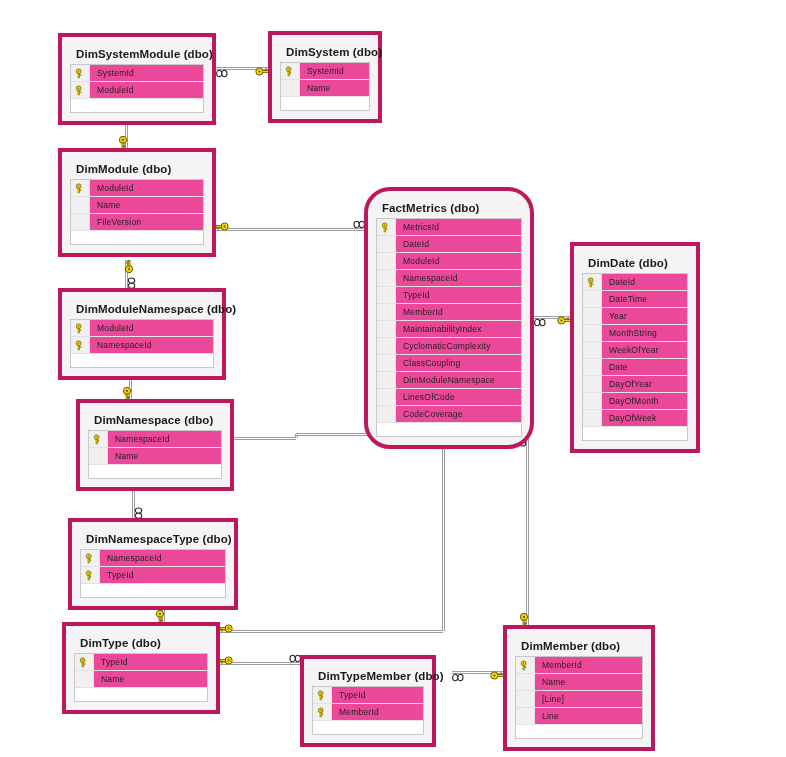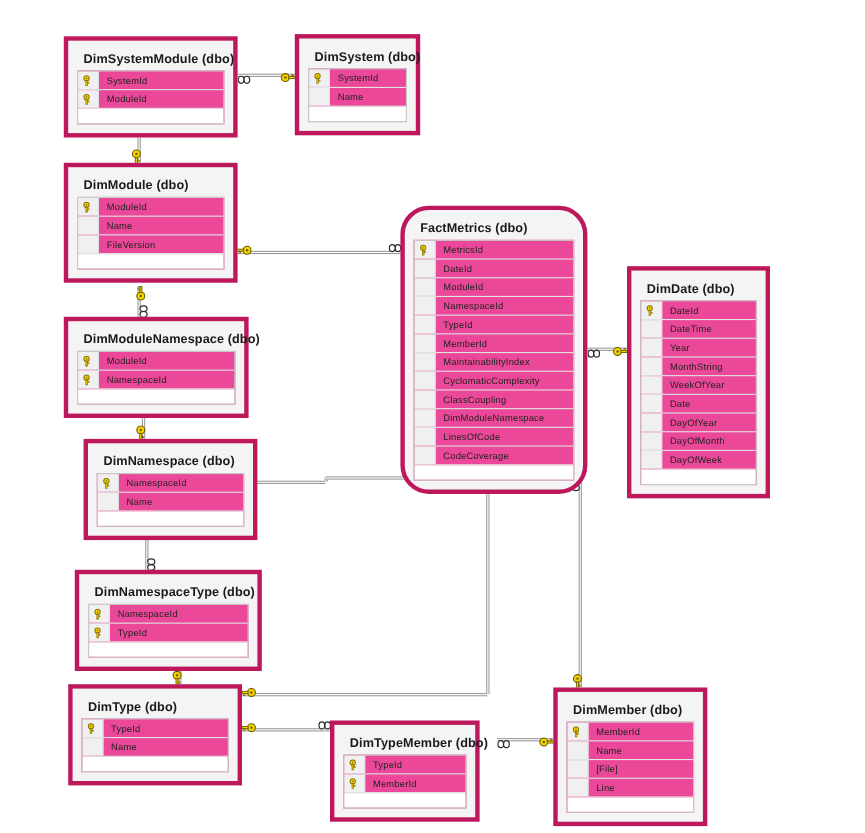--- a/index.html
+++ b/index.html
@@ -539,41 +539,41 @@
                 <circle cx="4" cy="3.6" r="0.8" fill="#8a7400"></circle>
                 <rect x="3.3" y="5.6" width="1.5" height="5.2" fill="#f5d400" stroke="#8a7400" stroke-width=".7"></rect>
                 <rect x="4.8" y="7.4" width="1.7" height="1.1" fill="#f5d400" stroke="#8a7400" stroke-width=".6"></rect>
               </svg>
             </div>
             <div class="col-name">MemberId</div>
           </div>
           <div class="filler"></div>
         </div>
       </div>
-      <div class="entity" style="left: 503px; top: 625px; width: 140px;">
+      <div class="entity" style="left: 503px; top: 625px; width: 152px;">
         <div class="entity-title">DimMember (dbo)</div>
         <div class="entity-body">
           <div class="col-row">
             <div class="col-gutter">
               <svg class="keyicon" width="11" height="11" viewBox="0 0 12 12">
                 <circle cx="4" cy="3.6" r="2.6" fill="#f5d400" stroke="#8a7400" stroke-width="1"></circle>
                 <circle cx="4" cy="3.6" r="0.8" fill="#8a7400"></circle>
                 <rect x="3.3" y="5.6" width="1.5" height="5.2" fill="#f5d400" stroke="#8a7400" stroke-width=".7"></rect>
                 <rect x="4.8" y="7.4" width="1.7" height="1.1" fill="#f5d400" stroke="#8a7400" stroke-width=".6"></rect>
               </svg>
             </div>
             <div class="col-name">MemberId</div>
           </div>
           <div class="col-row">
             <div class="col-gutter"></div>
             <div class="col-name">Name</div>
           </div>
           <div class="col-row">
             <div class="col-gutter"></div>
-            <div class="col-name">[File]</div>
+            <div class="col-name">[Line]</div>
           </div>
           <div class="col-row">
             <div class="col-gutter"></div>
             <div class="col-name">Line</div>
           </div>
           <div class="filler"></div>
         </div>
       </div>
     </div>
 </div>

